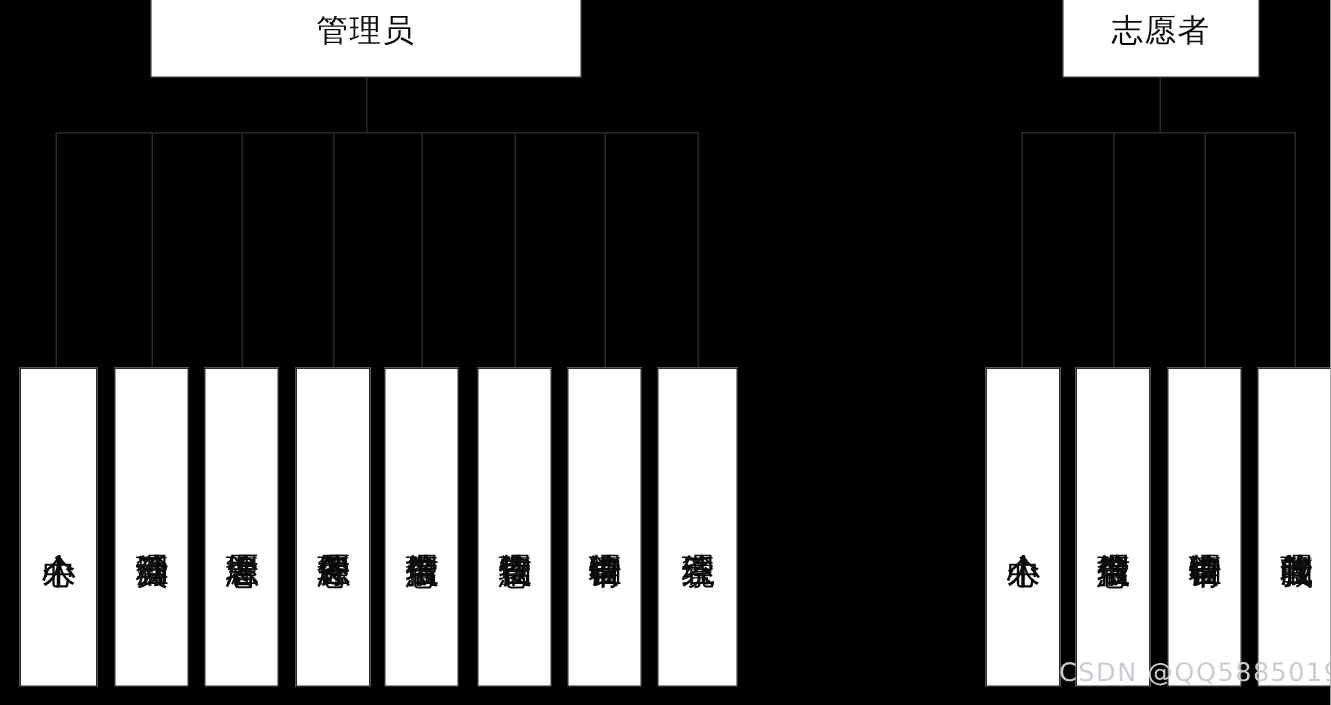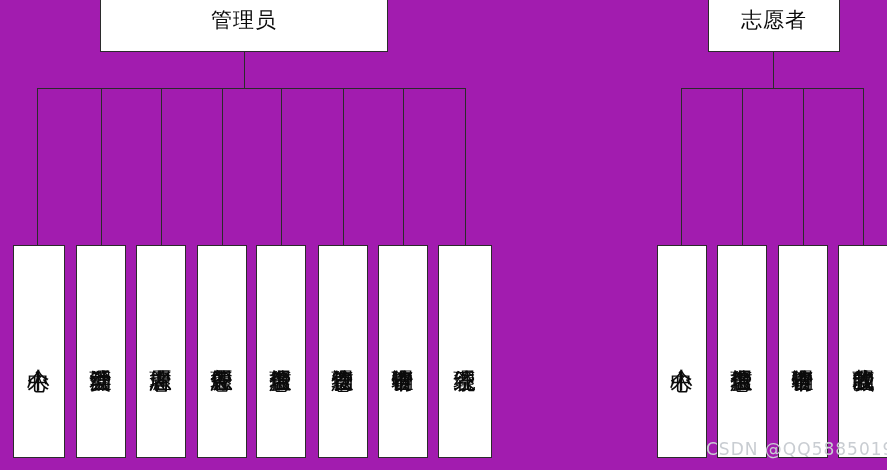--- a/index.html
+++ b/index.html
@@ -8,21 +8,21 @@
     padding: 0;
     background: #ffffff;
   }
   body {
     font-family: "DejaVu Sans", "Liberation Sans", sans-serif;
   }
   #canvas {
     position: relative;
     width: 887px;
     height: 470px;
-    background: #a21caf;
+    background: #000000;
     overflow: hidden;
   }
 
   
   .node {
     position: absolute;
     box-sizing: border-box;
     border: 1px solid #2b2b2b;
     background: #ffffff;
     display: flex;

